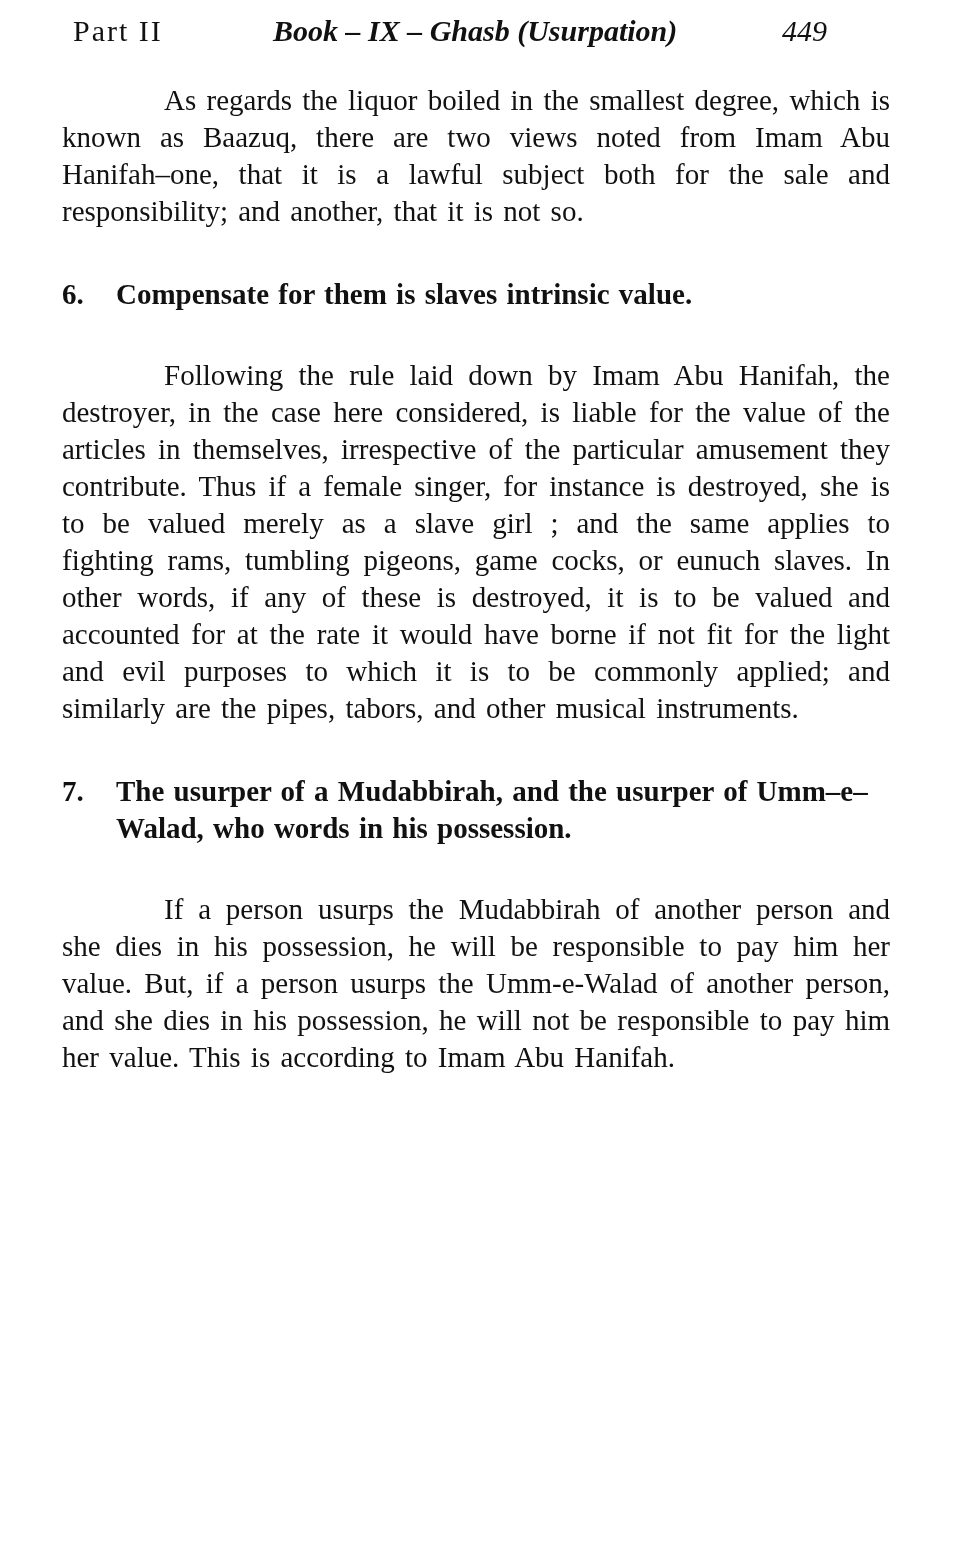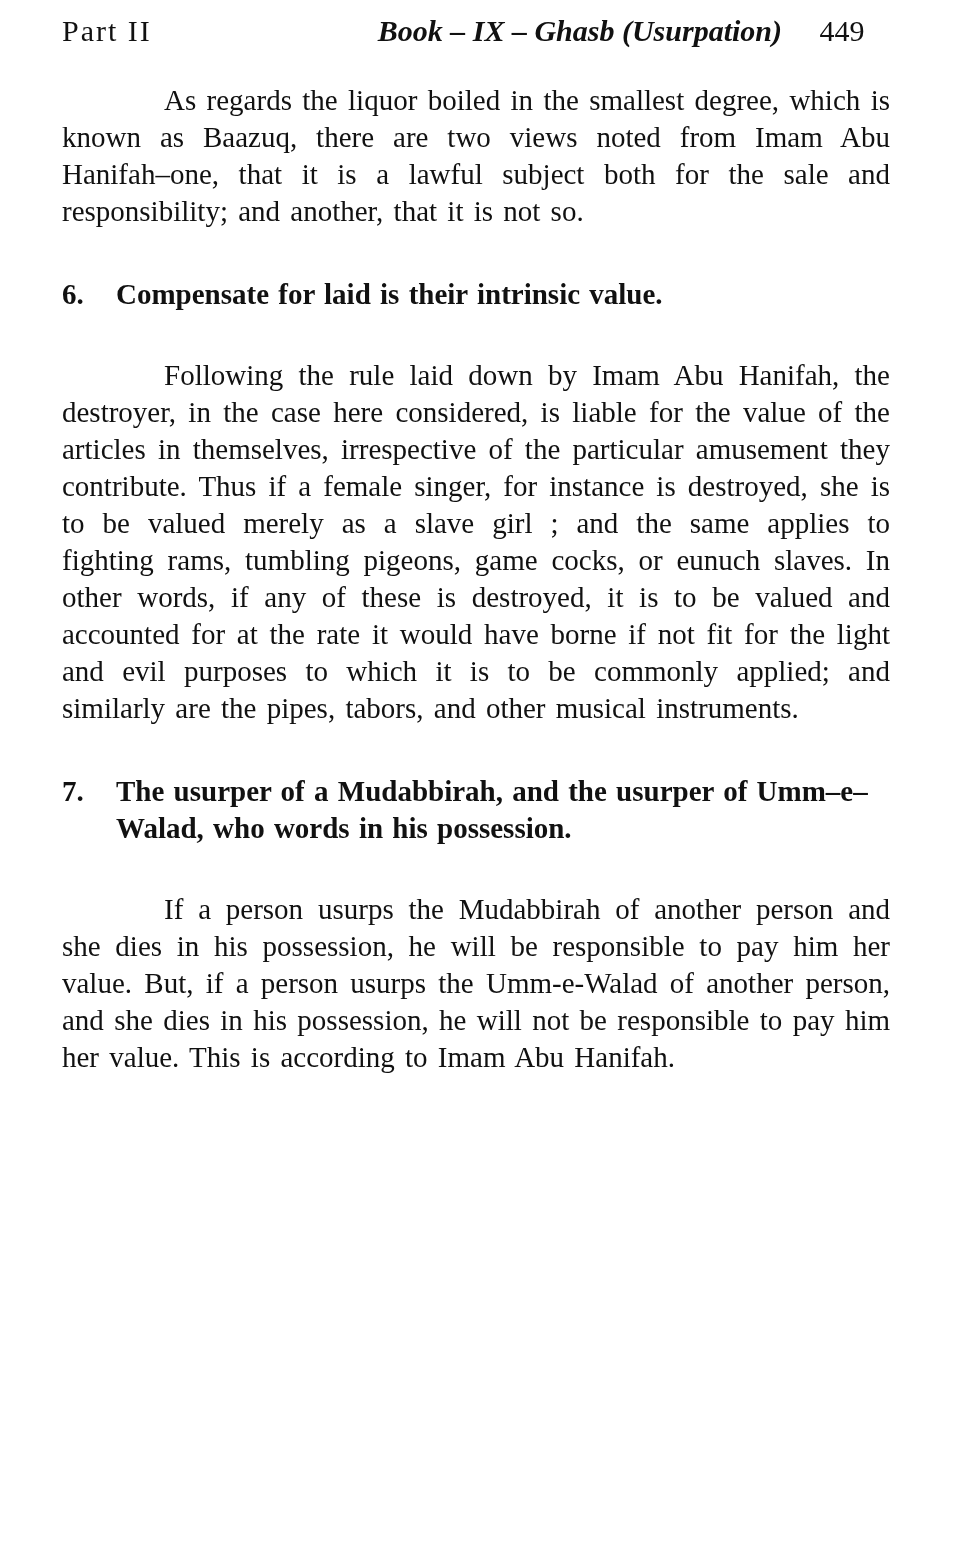--- a/index.html
+++ b/index.html
@@ -21,31 +21,33 @@
   }
   .page-header {
     display: flex;
     align-items: baseline;
     font-size: 30px;
     margin-bottom: 34px;
   }
   .part-label {
     width: 200px;
     letter-spacing: 2px;
+    margin-left: 11px;
   }
   .book-title {
     flex: 1;
-    text-align: right;
+    text-align: left;
     font-style: italic;
     font-weight: bold;
     font-family: "Liberation Serif", "DejaVu Serif", serif;
   }
   .page-number {
     width: 120px;
-    text-align: center;
+    text-align: left;
+    font-style: italic;
   }
   .body-text p {
     font-size: 29px;
     line-height: 37px;
     text-align: justify;
     text-indent: 102px;
     word-spacing: 3px;
     margin: 0 12px 40px 0;
   }
   .section-heading {
@@ -73,21 +75,21 @@
     <span class="book-title">Book – IX – Ghasb (Usurpation)</span>
     <span class="page-number">449</span>
   </div>
 
   <div class="body-text">
 
     <p>As regards the liquor boiled in the smallest degree, which is known as Baazuq, there are two views noted from Imam Abu Hanifah–one, that it is a lawful subject both for the sale and responsibility; and another, that it is not so.</p>
 
     <div class="section-heading">
       <span class="hnum">6.</span>
-      <span class="htext">Compensate for laid is their intrinsic value.</span>
+      <span class="htext">Compensate for them is slaves intrinsic value.</span>
     </div>
 
     <p>Following the rule laid down by Imam Abu Hanifah, the destroyer, in the case here considered, is liable for the value of the articles in themselves, irrespective of the particular amusement they contribute. Thus if a female singer, for instance is destroyed, she is to be valued merely as a  slave girl ; and the same applies to fighting rams, tumbling pigeons, game cocks, or eunuch slaves. In other words, if any of these is destroyed, it is to be valued and accounted for at the rate it would have borne if not fit for the light and evil purposes to which it is to be commonly applied; and similarly are the pipes, tabors, and other musical instruments.</p>
 
 
 
     <div class="section-heading">
       <span class="hnum">7.</span>
       <span class="htext">The usurper of a Mudabbirah, and the usurper of Umm–e–Walad, who words in his possession.</span>
     </div>

